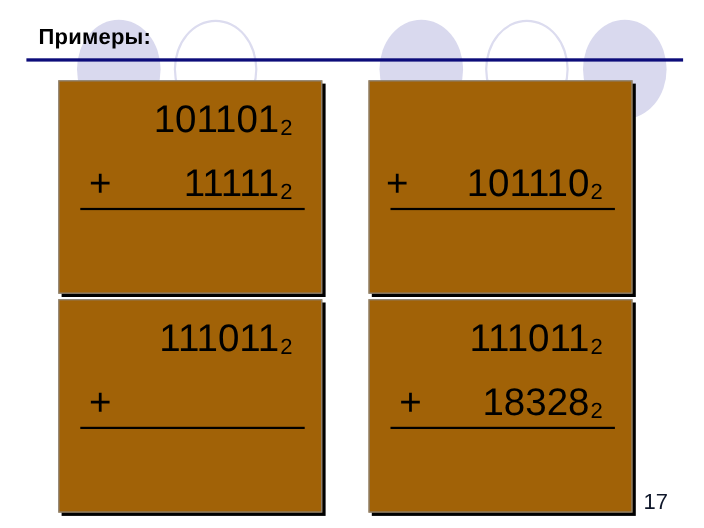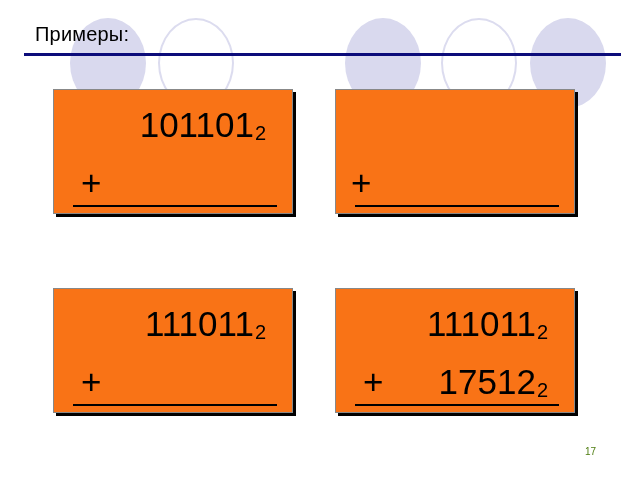--- a/index.html
+++ b/index.html
@@ -9,74 +9,75 @@
       font-family: "Liberation Sans", sans-serif;
     }
     .circle {
       position: absolute; width: 76px; height: 90px; border-radius: 50%;
       box-sizing: border-box;
     }
     .circle.filled { background: #d9d9ee; }
     .circle.outline { border: 2px solid #dcdcef; background: transparent; }
     .title {
       position: absolute; left: 35px; top: 23px;
-      font-size: 20px; font-weight: normal; color: #000;
+      font-size: 20px; font-weight: bold; color: #000;
       letter-spacing: 0.2px;
     }
     .rule {
       position: absolute; left: 24px; top: 53px; width: 597px; height: 3px;
       background: #0c0c7a;
     }
     .card {
-      position: absolute; width: 240px; height: 125px;
-      background: #f97316; border: 1px solid #888;
+      position: absolute; width: 240px; height: 194px;
+      background: #a16207; border: 1px solid #888;
       box-shadow: 3px 3px 0 #000;
       box-sizing: border-box;
-      margin-top: 16px;
     }
     .num {
       position: absolute; right: 26px; font-size: 35px; color: #000;
       line-height: 1; white-space: nowrap;
     }
     .num sub { font-size: 20px; position: relative; top: 3px; vertical-align: baseline; margin-left: 1px; }
     .row1 { top: 17px; }
     .row2 { top: 75px; }
     .plus { position: absolute; font-size: 35px; line-height: 1; top: 75px; }
     .uline { position: absolute; left: 19px; right: 15px; top: 115px; height: 2px; background: #000; }
-    .page-num { position: absolute; left: 585px; top: 446px; font-size: 10px; color: #4d7c0f; }
+    .page-num { position: absolute; left: 585px; top: 446px; font-size: 20px; color: #0f172a; }
   </style>
 </head>
 <body>
 
 <div class="circle filled" style="left:70px; top:18px;"></div>
 <div class="circle outline" style="left:158px; top:18px;"></div>
 <div class="circle filled" style="left:345px; top:18px;"></div>
 <div class="circle outline" style="left:441px; top:18px;"></div>
 <div class="circle filled" style="left:530px; top:18px;"></div>
 
 <div class="title">Примеры:</div>
 <div class="rule"></div>
 
 <div class="card" style="left:53px; top:73px;">
   <div class="num row1"><span>101101</span><sub>2</sub></div>
   <div class="plus" style="left:27px;">+</div>
+  <div class="num row2"><span>11111</span><sub>2</sub></div>
   <div class="uline"></div>
 </div>
 
 <div class="card" style="left:335px; top:73px;">
   <div class="plus" style="left:15px;">+</div>
+  <div class="num row2"><span>101110</span><sub>2</sub></div>
   <div class="uline"></div>
 </div>
 
 <div class="card" style="left:53px; top:272px;">
   <div class="num row1"><span>111011</span><sub>2</sub></div>
   <div class="plus" style="left:27px;">+</div>
   <div class="uline"></div>
 </div>
 
 <div class="card" style="left:335px; top:272px;">
   <div class="num row1"><span>111011</span><sub>2</sub></div>
   <div class="plus" style="left:27px;">+</div>
-  <div class="num row2"><span>17512</span><sub>2</sub></div>
+  <div class="num row2"><span>18328</span><sub>2</sub></div>
   <div class="uline"></div>
 </div>
 
 <div class="page-num">17</div>
 
 </body></html>

